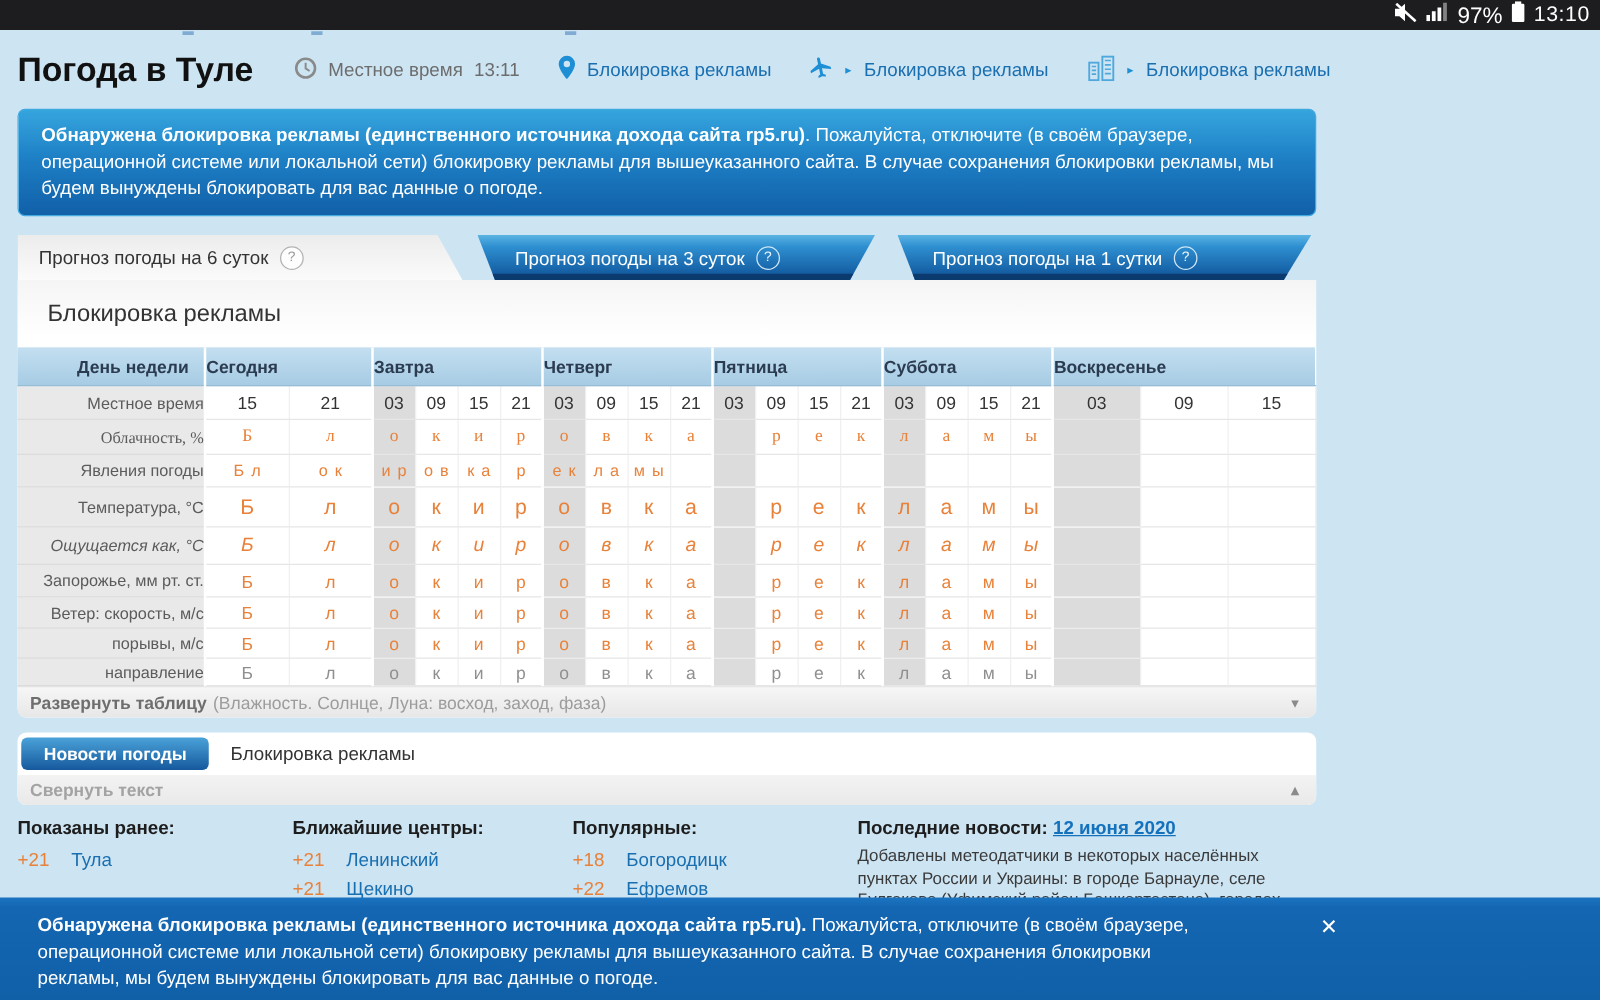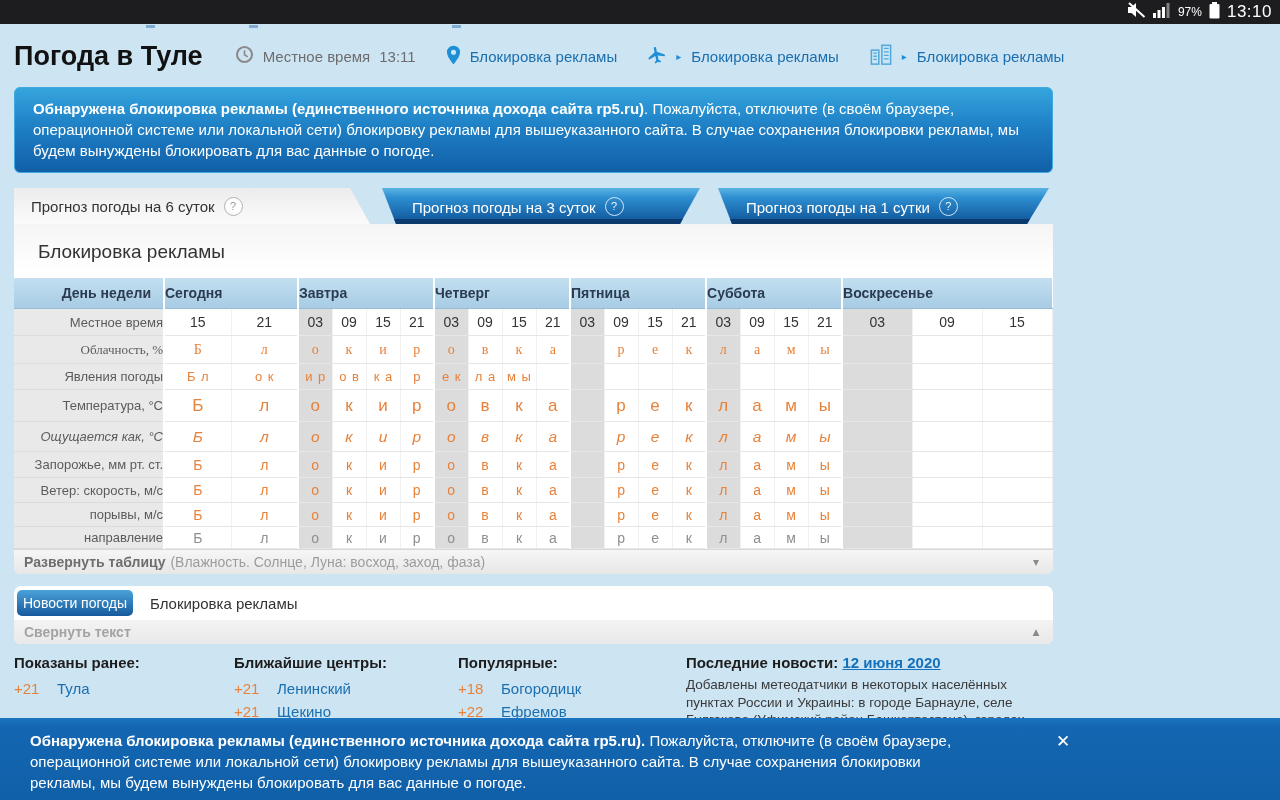--- a/index.html
+++ b/index.html
@@ -1,21 +1,21 @@
 <!DOCTYPE html>
 <html><head>
 <meta charset="utf-8">
 <style>
   html,body{margin:0;padding:0}
   body{width:1280px;height:800px;position:relative;overflow:hidden;background:#cde4f3;
        font-family:"Liberation Sans",sans-serif;}
   
   .status-bar{height:24px;background:#1d1d1f;display:flex;justify-content:flex-end;align-items:center;
               gap:7px;padding-right:8px;color:#fff}
-  .sb-batt-text{font-size:12px}
+  .sb-batt-text{font-size:18px}
   .sb-time{font-size:17px;letter-spacing:.5px}
   .remnant{position:absolute;top:25px;height:3px;width:9px;background:#6d9dca;opacity:.8}
   
   .header{display:flex;align-items:center;margin:9px 14px 0;height:46px}
   .page-title{font-size:27px;font-weight:bold;color:#111;margin-right:32px}
   .hdr-item{display:flex;align-items:center;gap:9px;margin-right:30px;font-size:15px;white-space:nowrap}
   .hdr-muted{color:#6d6d6d}
   a.hdr-link{color:#1a6fb0;text-decoration:none}
   .link-arrow{color:#1e8fd4;font-size:10px;margin-right:1px}
   
@@ -63,22 +63,22 @@
   tr.sz-l  .c-data{font-size:17px}
   tr.sep td{border-top:1px solid #c8c8c8}
   .expand-bar{position:relative;height:24px;background:linear-gradient(180deg,#f6f6f6,#e7e7e7);
       border-radius:0 0 7px 7px;display:flex;align-items:center;font-size:14px;padding-left:10px;
       color:#9c9c9c;border-top:1px solid #d8d8d8;cursor:pointer}
   .expand-bold{color:#6e6e6e;font-weight:bold;margin-right:5px}
   .bar-arrow{position:absolute;right:14px;color:#8a8a8a;font-size:12px}
   
   .news-panel{margin:12px 0 0 14px;width:1039px;background:#fff;border-radius:7px;overflow:hidden}
   .news-top{display:flex;align-items:center;height:34px;gap:17px}
-  .news-btn{margin-left:3px;background:linear-gradient(180deg,#4aa2d9,#16599d);color:#fff;font-weight:normal;
-            font-size:14px;padding:5px 6px;border-radius:5px;cursor:pointer}
+  .news-btn{margin-left:3px;background:linear-gradient(180deg,#4aa2d9,#16599d);color:#fff;font-weight:bold;
+            font-size:14px;padding:5px 18px;border-radius:5px;cursor:pointer}
   .news-title{font-size:15px;color:#333}
   .collapse-bar{position:relative;height:24px;background:linear-gradient(180deg,#f3f3f3,#e9e9e9);
       display:flex;align-items:center;padding-left:10px;font-size:14px;font-weight:bold;color:#a3a3a3;cursor:pointer}
   
   .links{display:flex;margin:10px 0 0 14px}
   .gen-cols{display:flex}
   .link-col{box-sizing:border-box}
   .link-col:nth-child(1){width:220px}
   .link-col:nth-child(2){width:224px}
   .link-col:nth-child(3){width:228px}

